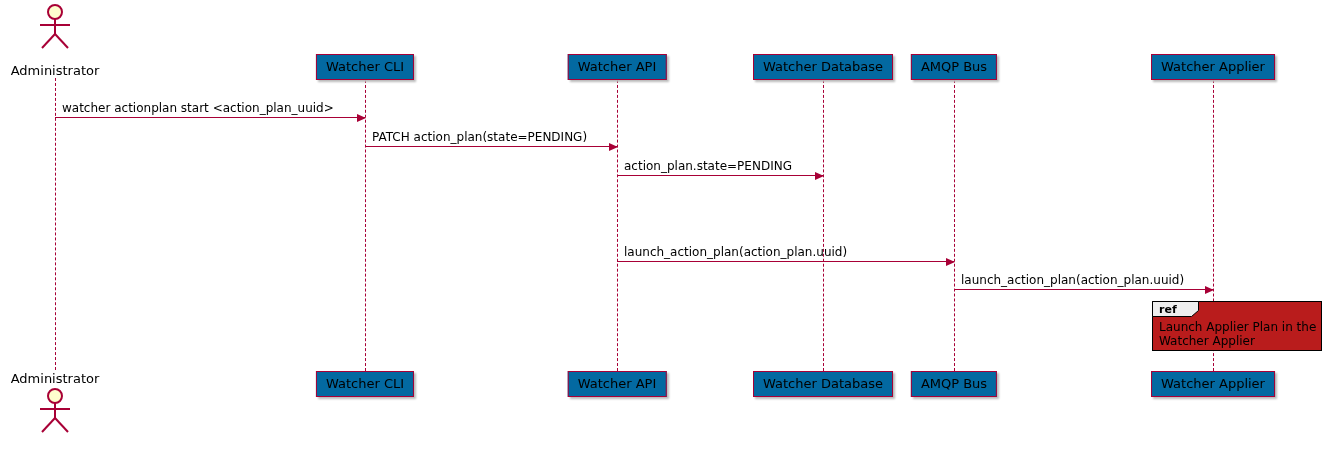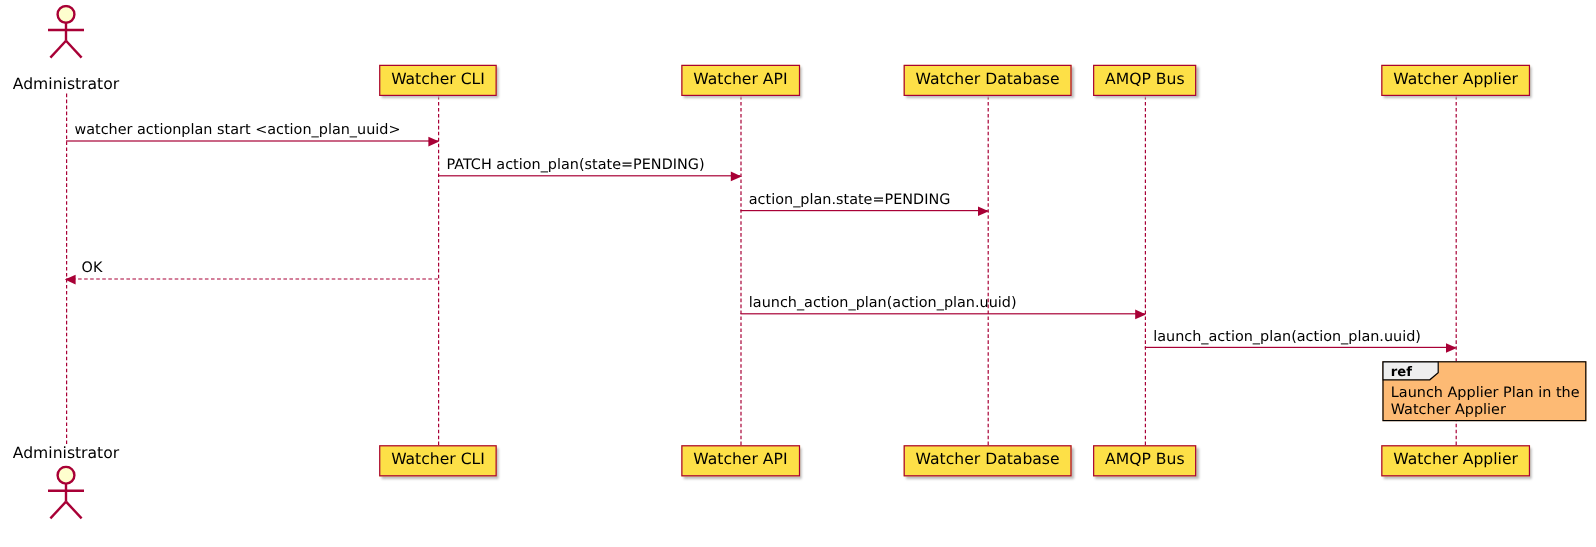--- a/index.html
+++ b/index.html
@@ -19,21 +19,21 @@
     position: absolute;
     width: 0;
     border-left: 1px dashed #A80036;
     z-index: 1;
   }
 
   
   .participant {
     position: absolute;
     transform: translateX(-50%);
-    background: #fde047;
+    background: #0369a1;
     border: 1.5px solid #A80036;
     box-shadow: 2px 2px 2px #BBBBBB;
     padding: 4px 9px 5px 9px;
     font-size: 13px;
     white-space: nowrap;
     z-index: 3;
   }
 
   
   .actor-figure { position: absolute; z-index: 3; }
@@ -70,21 +70,21 @@
     white-space: nowrap;
   }
   .msg.right .label { left: 7px; }
   .msg.left  .label { left: 13px; }
 
   
   .ref {
     position: absolute;
     left: 1152px; top: 301px;
     width: 170px; height: 50px;
-    background: #fdba74;
+    background: #b91c1c;
     border: 1.5px solid #000000;
     z-index: 3;
   }
   .ref-tab { position: absolute; top: -1px; left: -1px; }
   .ref-tab-text {
     font-size: 11px;
     font-weight: bold;
     font-family: "DejaVu Sans", sans-serif;
   }
   .ref-body {
@@ -133,25 +133,20 @@
     <span class="head"></span>
   </div>
 
   <div class="msg right solid" style="left:617px; top:158px; width:206px;">
     <span class="label">action_plan.state=PENDING</span>
     <span class="line"></span>
     <span class="head"></span>
   </div>
 
 
-  <div class="msg left dashed" style="left:55px; top:215px; width:310px;">
-    <span class="label">OK</span>
-    <span class="line"></span>
-    <span class="head"></span>
-  </div>
 
   <div class="msg right solid" style="left:617px; top:244px; width:337px;">
     <span class="label">launch_action_plan(action_plan.uuid)</span>
     <span class="line"></span>
     <span class="head"></span>
   </div>
 
   <div class="msg right solid" style="left:954px; top:272px; width:259px;">
     <span class="label">launch_action_plan(action_plan.uuid)</span>
     <span class="line"></span>

